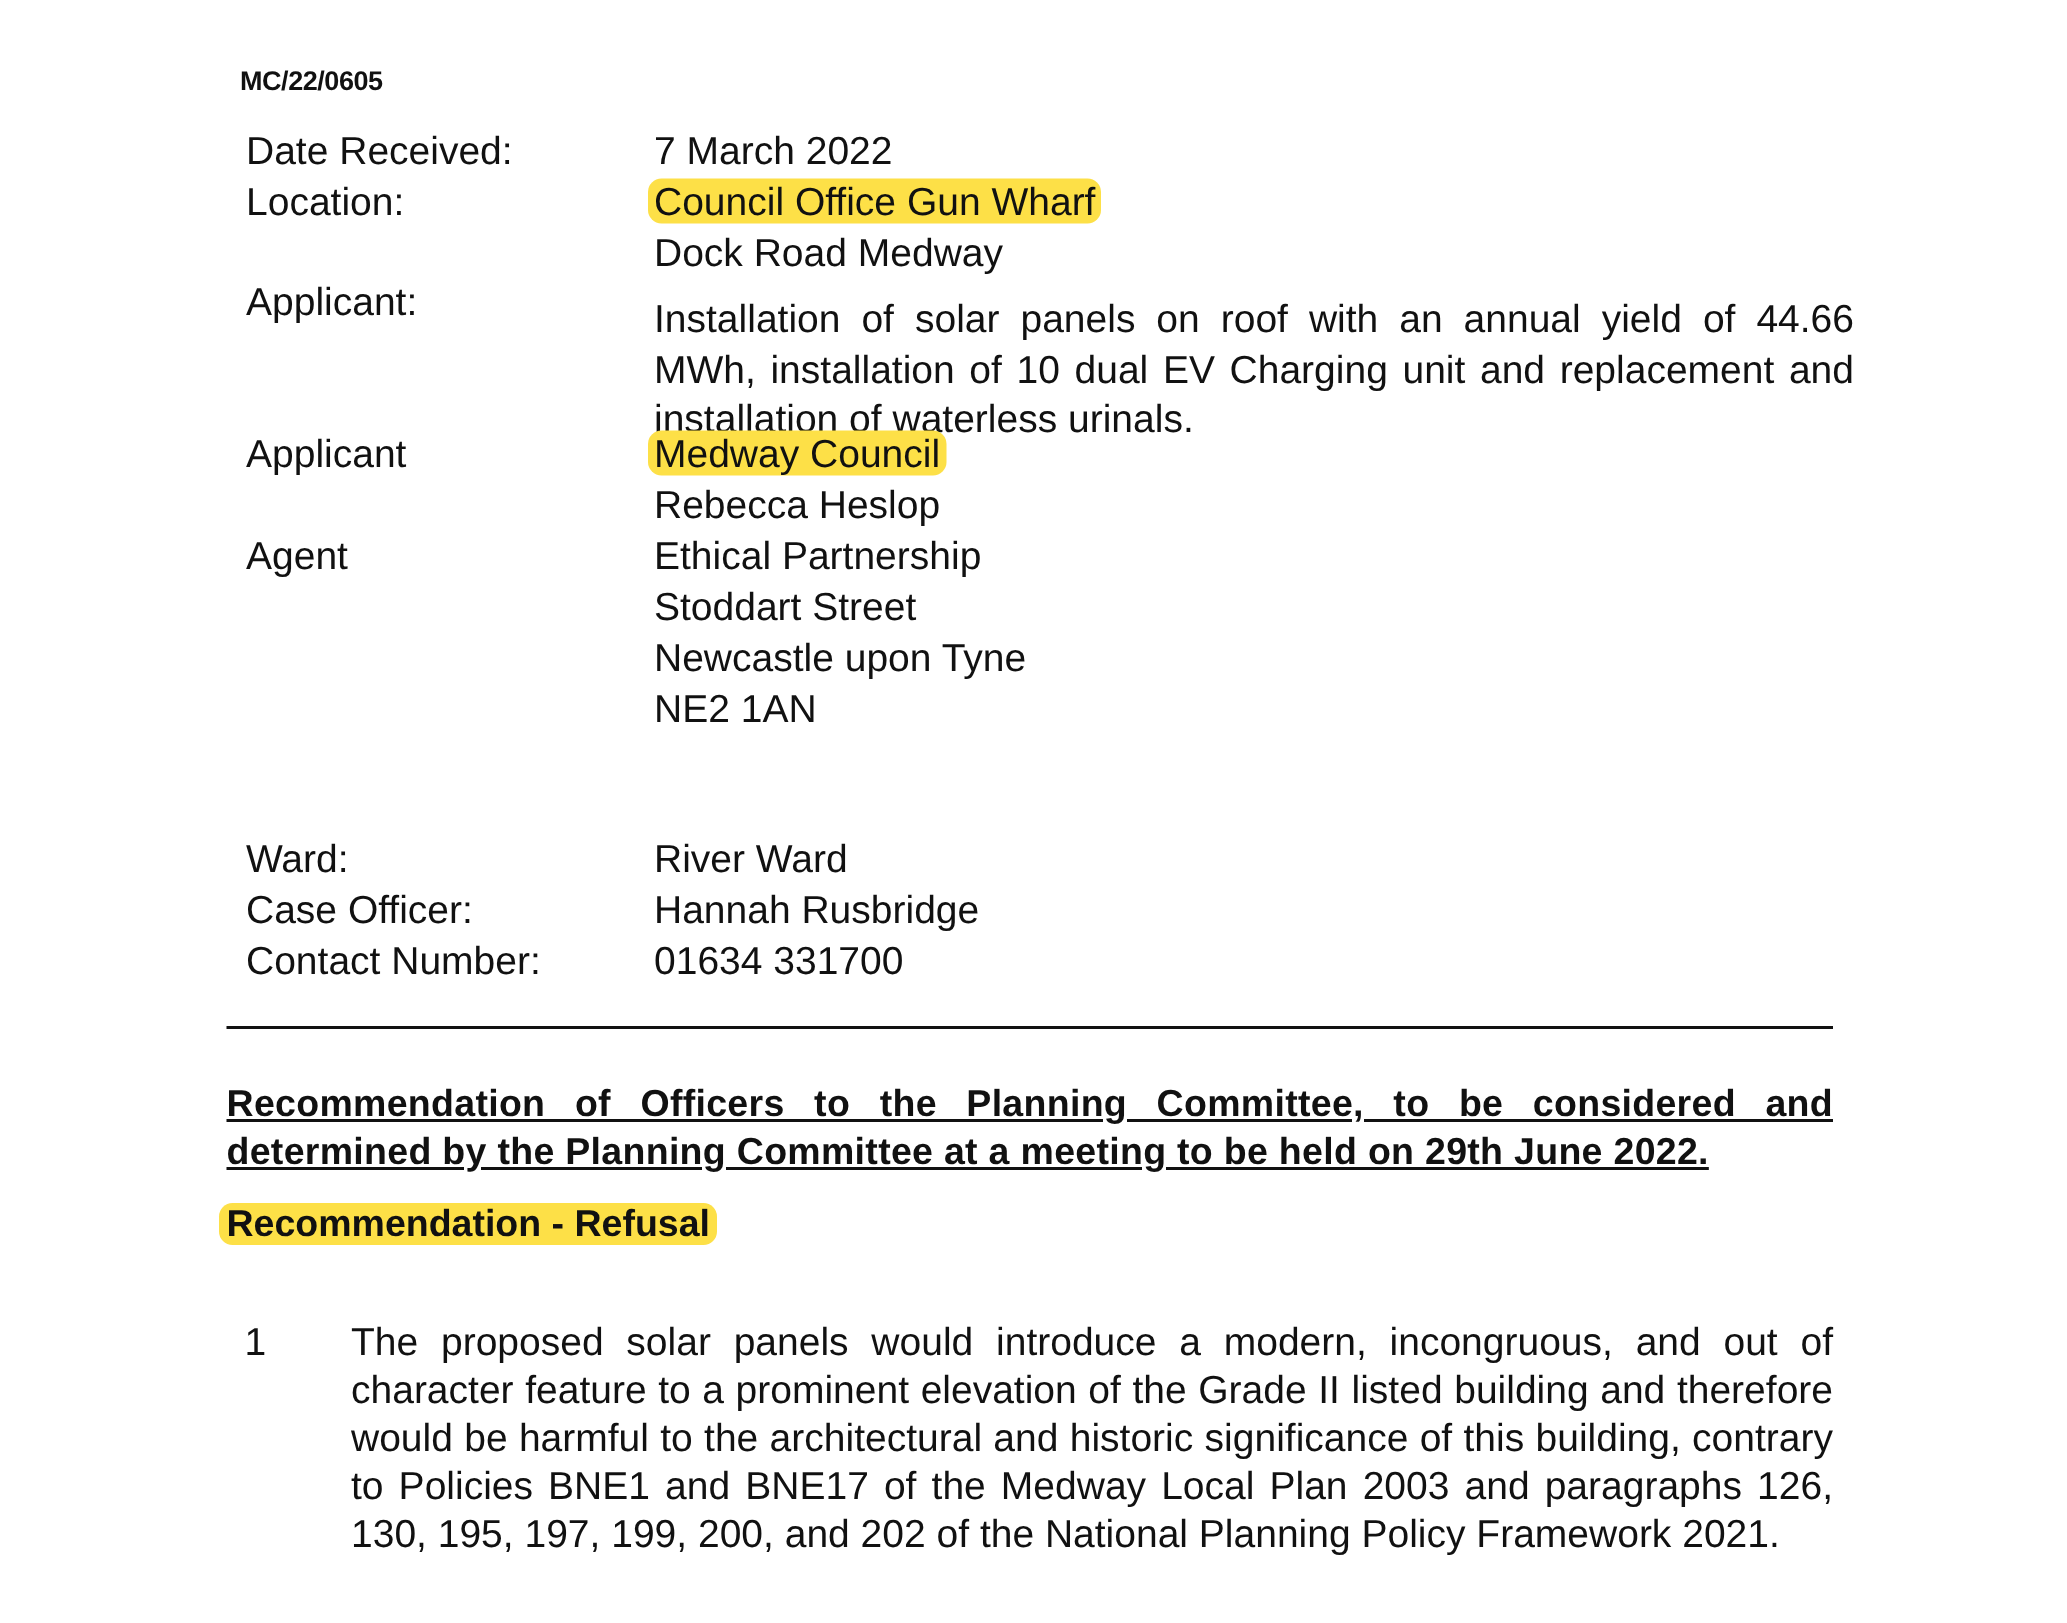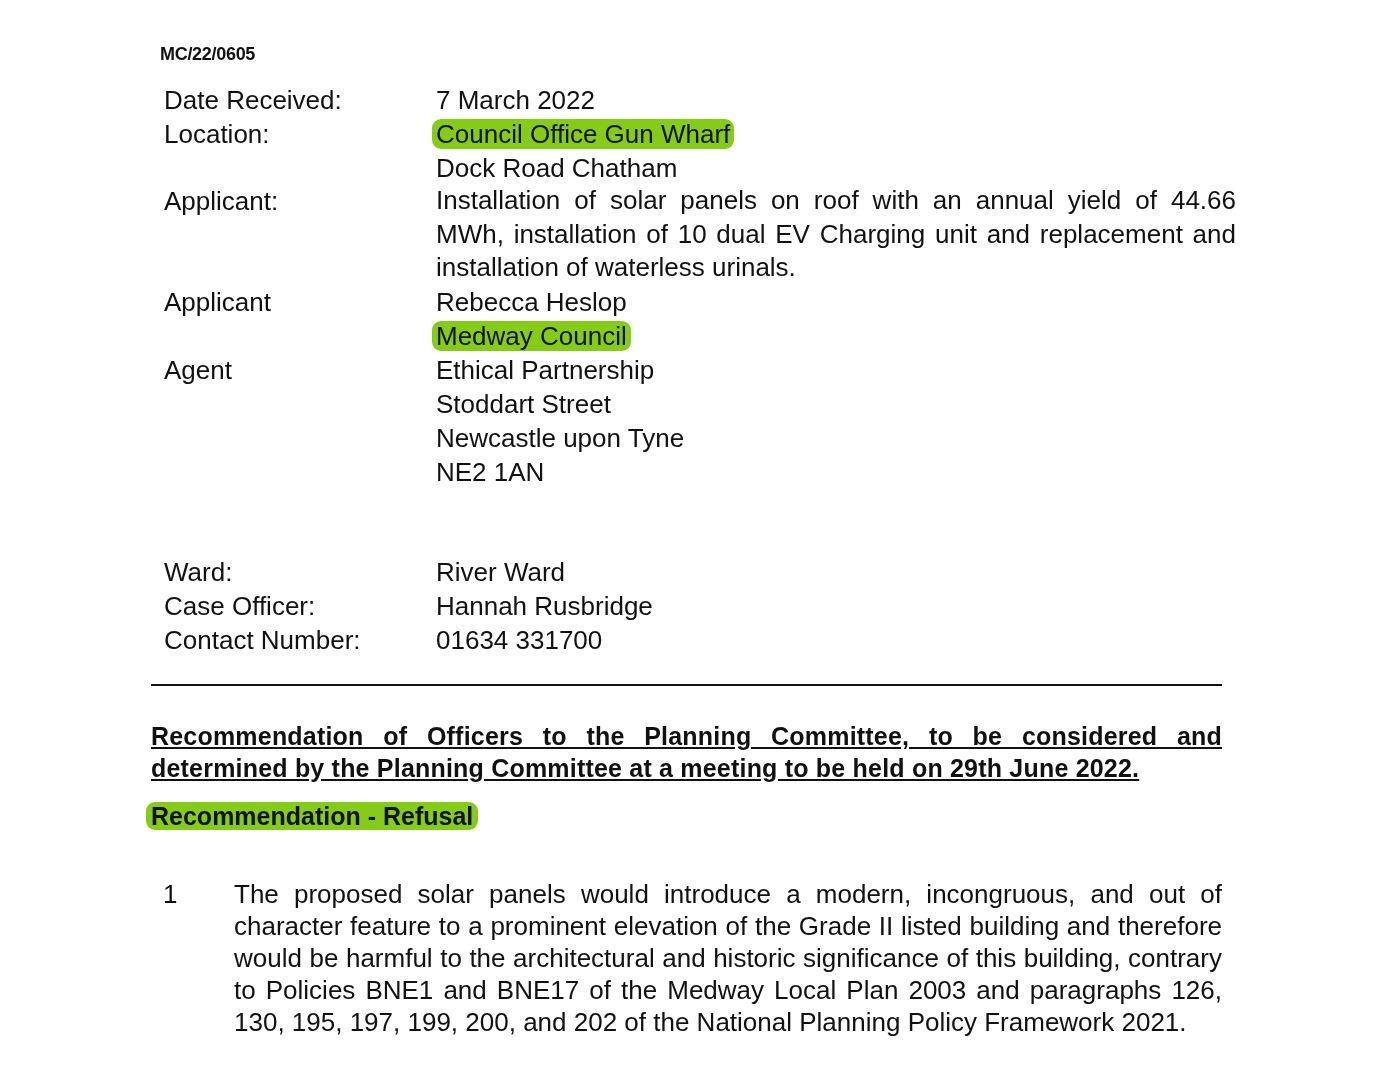--- a/index.html
+++ b/index.html
@@ -40,21 +40,21 @@
       left: 0;
       white-space: nowrap;
     }
     .value {
       position: absolute;
       left: 272px;
       white-space: nowrap;
     }
     .value .line { display: block; height: 34px; }
     .hl {
-      background: #84cc16;
+      background: #fde047;
       border-radius: 9px;
       padding: 0 4px;
       margin-left: -4px;
       box-decoration-break: clone;
       -webkit-box-decoration-break: clone;
     }
     .proposal-text {
       position: absolute;
       left: 272px;
       width: 800px;
@@ -120,34 +120,34 @@
 
   <div class="row" style="top:83px;">
     <span class="label">Date Received:</span>
     <span class="value">7 March 2022</span>
   </div>
 
   <div class="row" style="top:117px;">
     <span class="label">Location:</span>
     <span class="value">
       <span class="line"><span class="hl">Council Office Gun Wharf</span></span>
-      <span class="line">Dock Road Chatham</span>
+      <span class="line">Dock Road Medway</span>
     </span>
   </div>
 
   <div class="row" style="top:184px;">
     <span class="label">Applicant:</span>
-    <div class="proposal-text" style="top:0;">Installation of solar panels on roof with an annual yield of 44.66 MWh, installation of 10 dual EV Charging unit and replacement and installation of waterless urinals.</div>
+    <div class="proposal-text" style="top:12px;">Installation of solar panels on roof with an annual yield of 44.66 MWh, installation of 10 dual EV Charging unit and replacement and installation of waterless urinals.</div>
   </div>
 
   <div class="row" style="top:285px;">
     <span class="label">Applicant</span>
     <span class="value">
+      <span class="line"><span class="hl">Medway Council</span></span>
       <span class="line">Rebecca Heslop</span>
-      <span class="line"><span class="hl">Medway Council</span></span>
     </span>
   </div>
 
   <div class="row" style="top:353px;">
     <span class="label">Agent</span>
     <span class="value">
       <span class="line">Ethical Partnership</span>
       <span class="line">Stoddart Street</span>
       <span class="line">Newcastle upon Tyne</span>
       <span class="line">NE2 1AN</span>

